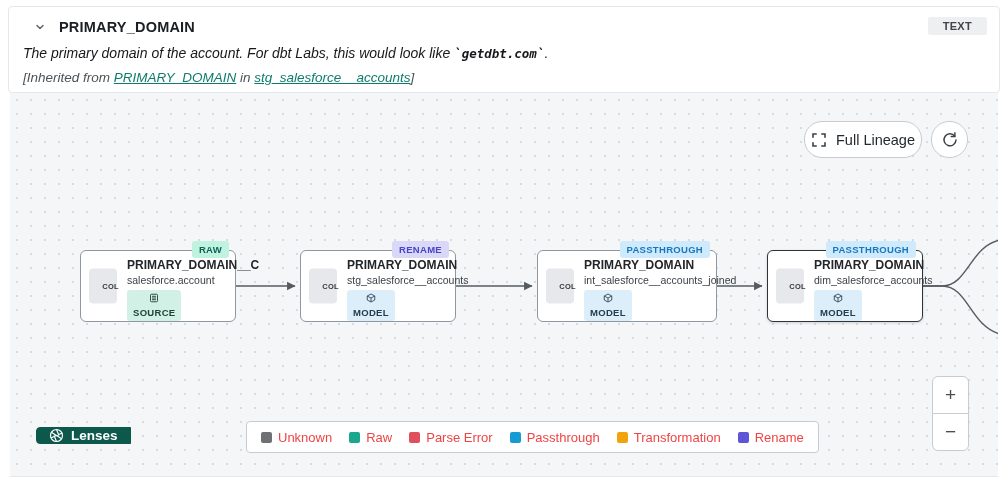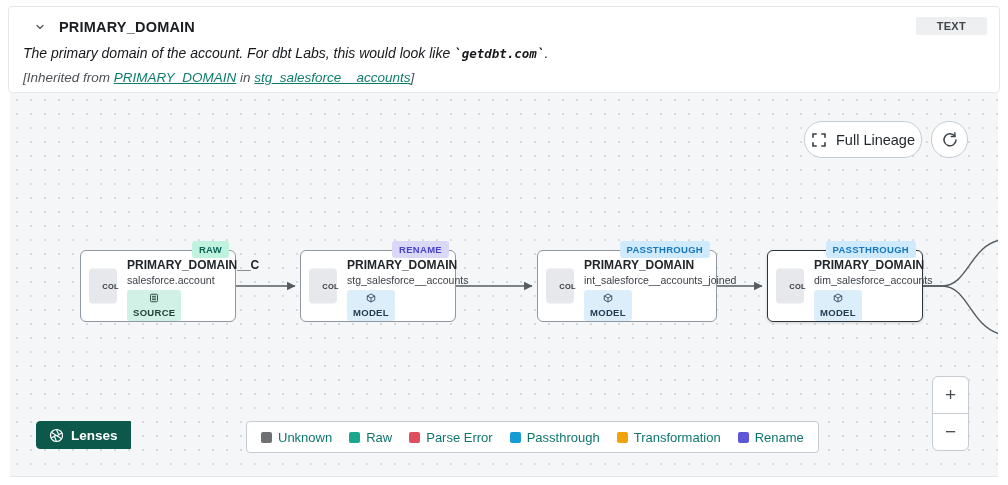--- a/index.html
+++ b/index.html
@@ -11,21 +11,21 @@
     position:absolute; left:8px; top:6px; width:992px; height:87px;
     background:#ffffff; border:1px solid #e4e7eb; border-radius:4px;
     padding:10px 14px 8px 14px;
   }
   .title-row { display:flex; align-items:center; gap:10px; height:20px; }
   .chev-btn { display:inline-flex; align-items:center; justify-content:center; width:18px; height:18px; cursor:pointer; background:none; border:none; margin-left:8px; }
   .col-title { font-size:14.5px; font-weight:700; color:#1b1f23; letter-spacing:.2px; }
   .type-badge {
     position:absolute; right:12px; top:10px;
     background:#edeff1; color:#40454b; font-size:11px; font-weight:600;
-    padding:3px 21px; border-radius:2px; letter-spacing:.3px;
+    padding:3px 15px; border-radius:2px; letter-spacing:.3px;
   }
   .desc-row { margin-top:8px; font-size:14px; font-style:italic; color:#16181b; }
   .desc-code { font-family:"DejaVu Sans Mono", monospace; font-weight:700; font-size:12.5px; }
   .inherit-row { margin-top:9px; font-size:13.5px; font-style:italic; color:#4d5257; }
   .inherit-link { color:#0e7c6b; text-decoration:underline; cursor:pointer; }
 
   
   .canvas {
     position:absolute; left:10px; top:93px; width:988px; height:384px;
     background:#f4f6f8;
@@ -71,38 +71,38 @@
   .node-title { font-size:12px; font-weight:600; color:#22262a; white-space:nowrap; }
   .node-subtitle { font-size:10.5px; color:#3c4147; margin-top:2px; white-space:nowrap; }
   .nbadge {
     display:inline-flex; align-items:center; gap:4px; margin-top:4px;
     font-size:9.5px; font-weight:600; padding:3px 6px; border-radius:3px; letter-spacing:.3px;flex-direction:column;
   }
   .badge-source { background:#d2f1e6; color:#233f3a; }
   .badge-model { background:#ddeefb; color:#233c4e; }
 
   
-  .lens-group { position:absolute; left:26px; top:328px; height:28px; display:flex; }
+  .lens-group { position:absolute; left:26px; top:328px; height:28px; display:flex;align-items:center; }
   .lenses-btn {
     display:flex; align-items:center; gap:7px; background:#0c594c; color:#ffffff;
     font-size:13.5px; font-weight:600; padding:0 12px; border:1px solid #0c594c;
     border-radius:4px 0 0 4px; cursor:pointer;
   }
   .lens-select {
     display:flex; align-items:center; gap:8px; background:#ffffff; color:#24292e;
     font-size:14px; padding:0 12px; border:1px solid #c6ccd2; border-left:none;
     border-radius:0 4px 4px 0; cursor:pointer;
   }
   .legend-box {
     position:absolute; left:236px; top:328px; height:32px; display:flex; align-items:center;
     gap:17px; background:#ffffff; border:1px solid #c6ccd2; border-radius:4px; padding:0 14px;
   }
   .legend-item { display:flex; align-items:center; gap:6px; }
   .swatch { width:11px; height:11px; border-radius:2px; display:inline-block; }
-  .legend-label { font-size:13px; color:#0f766e; }
+  .legend-label { font-size:13px; color:#ef4444; }
 
   
   .zoom-stack {
     position:absolute; left:922px; top:283px; width:37px; height:75px;
     background:#ffffff; border:1px solid #c6ccd2; border-radius:6px;
     display:flex; flex-direction:column;
   }
   .zoom-btn {
     flex:1; display:flex; align-items:center; justify-content:center;
     font-size:19px; color:#4a4f55; cursor:pointer; background:none; border:none;

